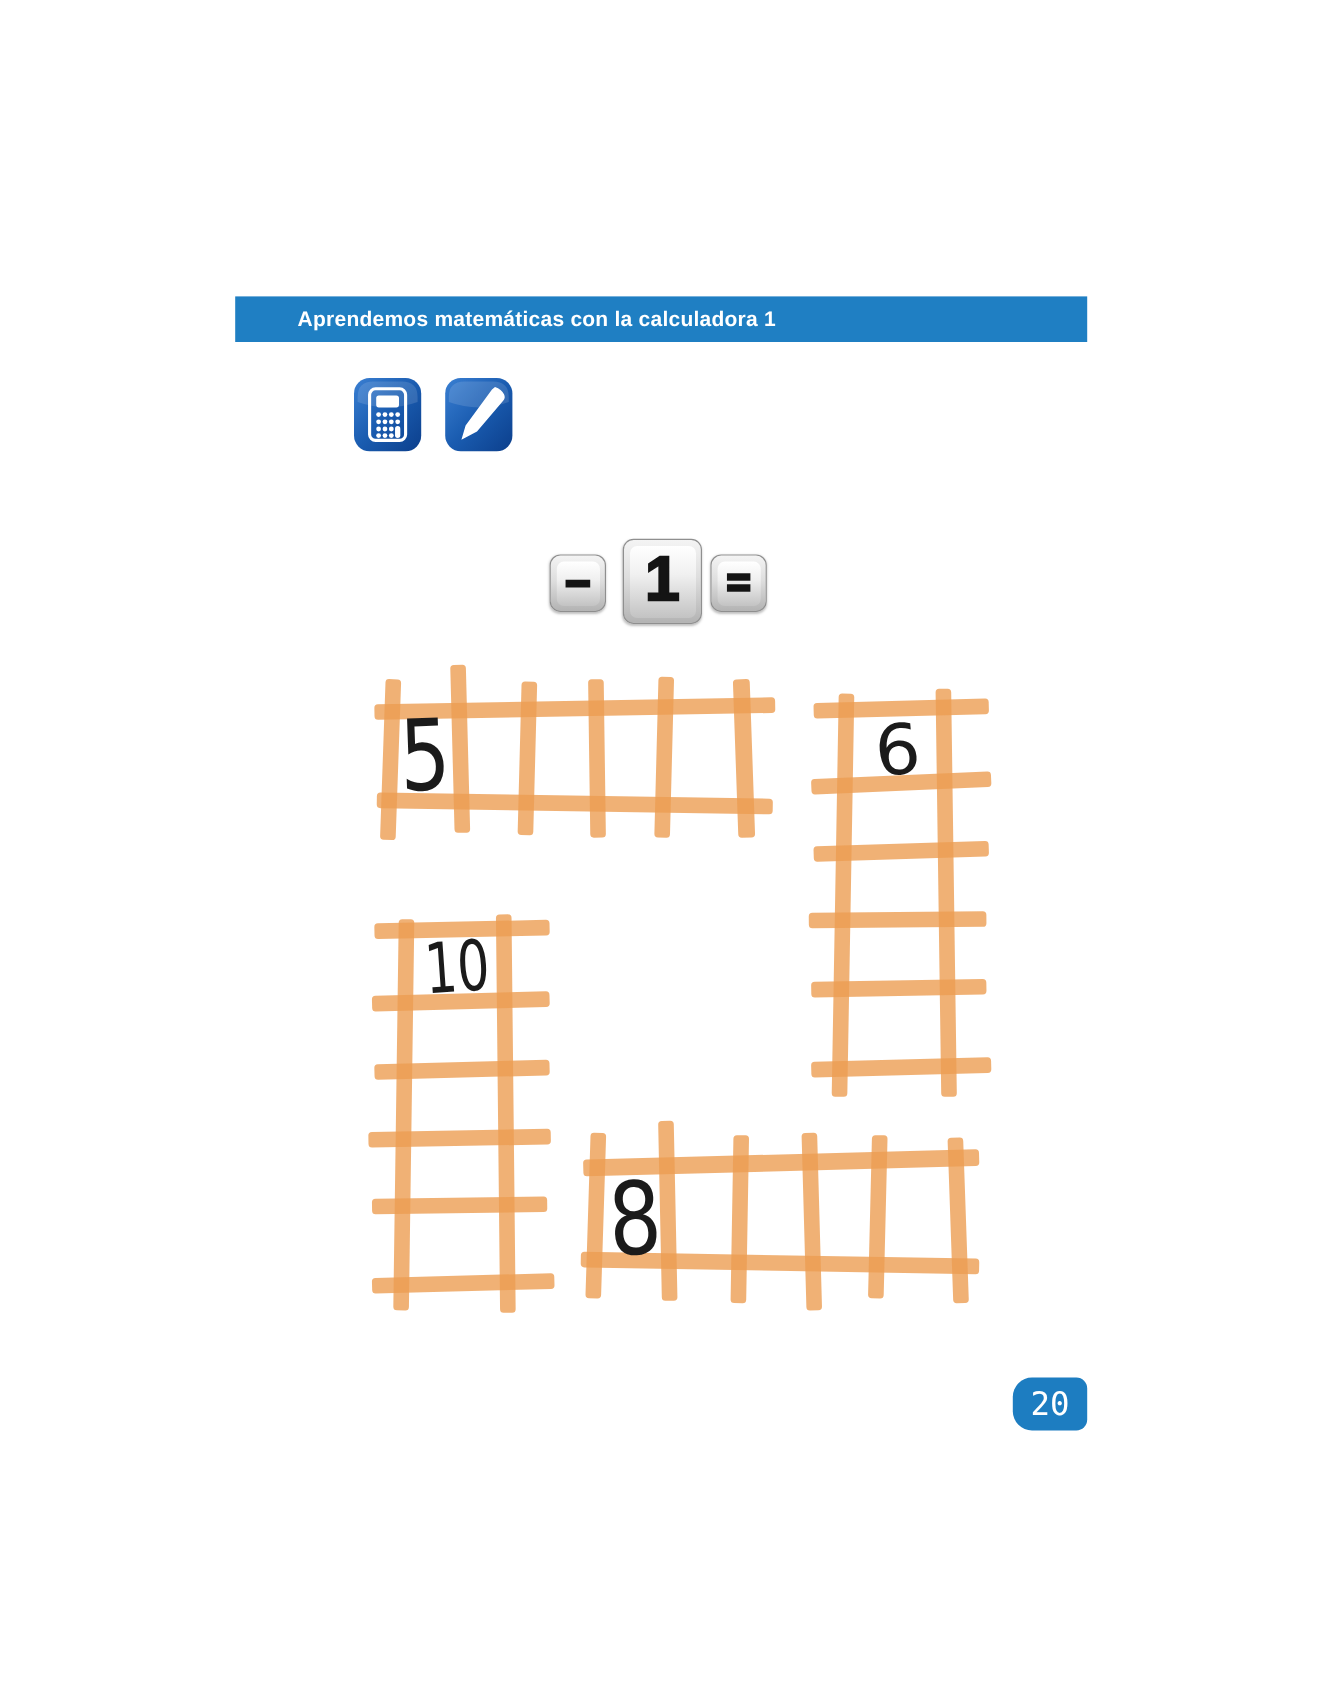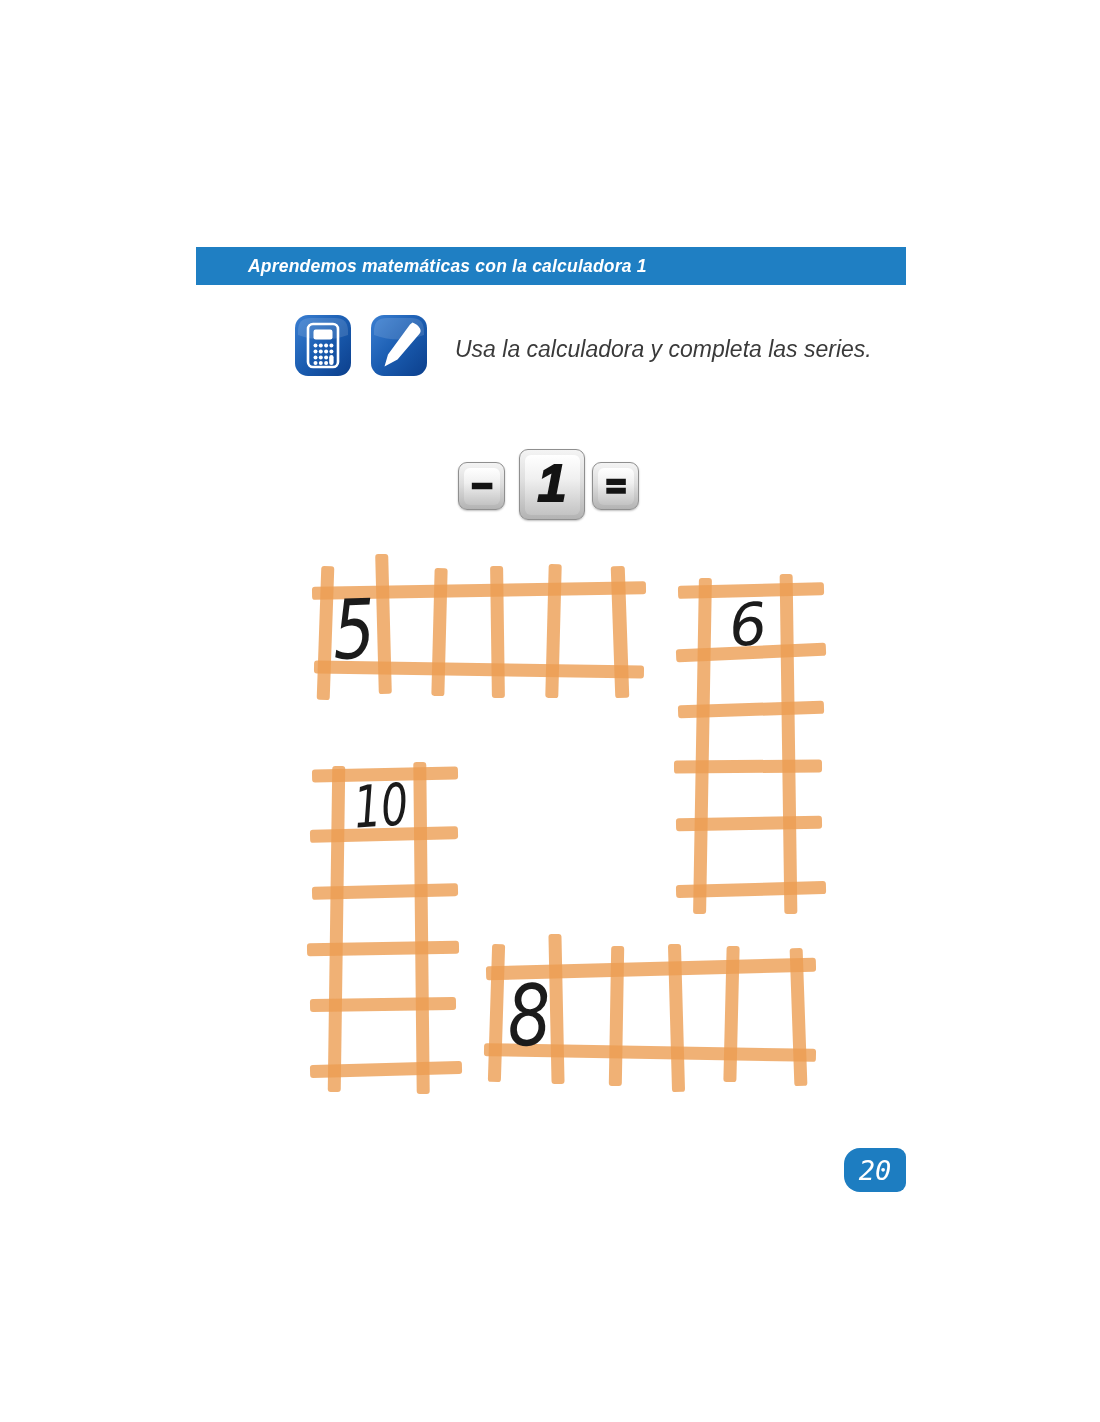--- a/index.html
+++ b/index.html
@@ -3,21 +3,20 @@
 <meta charset="utf-8">
 <style>
   html, body { margin: 0; padding: 0; background: #ffffff; }
   .page {
     position: relative;
     width: 1092px;
     height: 1422px;
     background: #ffffff;
     overflow: hidden;
     font-family: "Liberation Sans", sans-serif;
-    font-style: italic;
   }
   .header-bar {
     position: absolute;
     left: 196px; top: 247px;
     width: 710px; height: 38px;
     background: #1f7fc3;
     display: flex; align-items: center;
   }
   .header-title {
     color: #ffffff;
@@ -125,21 +124,20 @@
           <stop offset="0.5" stop-color="#1a5cb0"></stop>
           <stop offset="1" stop-color="#0c3f8c"></stop>
         </linearGradient>
       </defs>
       <rect x="1" y="1" width="56" height="61" rx="13" fill="url(#gpen)"></rect>
       <path d="M4 17 Q4 4 17 4 L41 4 Q54 4 54 17 L54 21 Q29 30 4 21 Z" fill="#ffffff" opacity="0.13"></path>
       <path d="M42.5 8.5 Q48 10.5 50 14.5 Q51.5 17.5 49.3 20 L27.5 45.5 L14.5 52.5 L18 40.5 L40 10.5 Z" fill="#ffffff"></path>
     </svg>
   </div>
 
-  <div class="instruction-text">Usa la calculadora y completa las series.</div>
 
   <div class="calc-key key-minus">
     <div class="key-face">
       <span class="key-glyph">−</span>
     </div>
   </div>
   <div class="calc-key key-one">
     <div class="key-face">
       <span class="key-glyph">1</span>
     </div>

